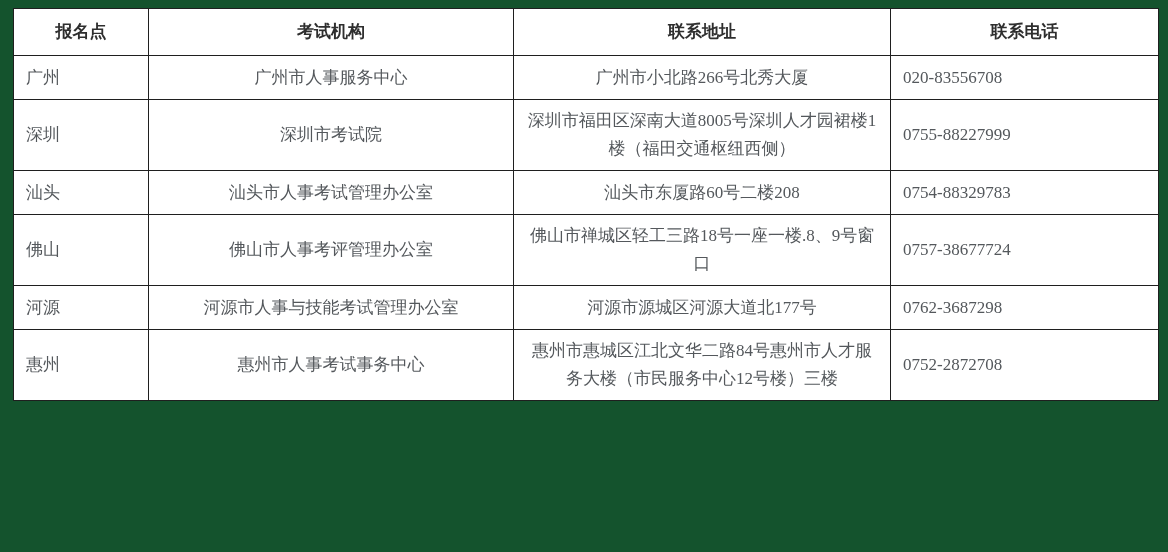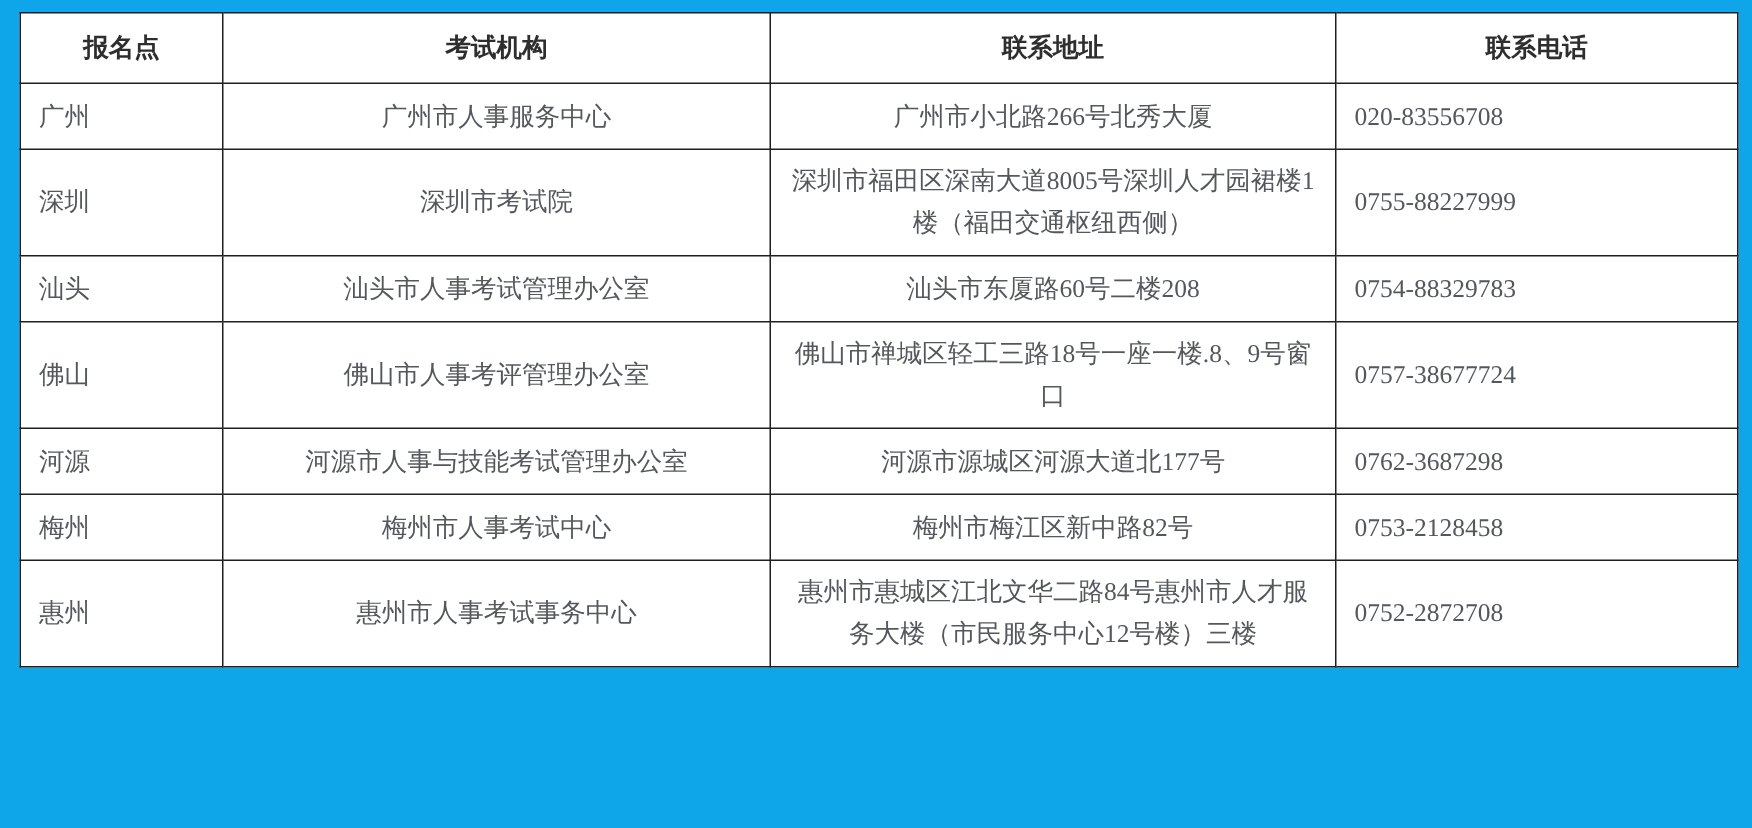--- a/index.html
+++ b/index.html
@@ -8,21 +8,21 @@
     background: #ffffff;
     width: 1168px;
     height: 552px;
     overflow: hidden;
     font-family: "Liberation Serif", "DejaVu Serif", serif;
   }
   .page {
     position: relative;
     width: 1168px;
     height: 552px;
-    background: #0ea5e9;
+    background: #14532d;
     overflow: hidden;
   }
   table.contact-table {
     position: absolute;
     left: 13px;
     top: 8px;
     width: 1145px;
     border-collapse: collapse;
     table-layout: fixed;
     background: #ffffff;
@@ -100,26 +100,20 @@
           <td class="cell-address">佛山市禅城区轻工三路18号一座一楼.8、9号窗口</td>
           <td class="cell-phone">0757-38677724</td>
         </tr>
         <tr>
           <td class="cell-city">河源</td>
           <td class="cell-agency">河源市人事与技能考试管理办公室</td>
           <td class="cell-address">河源市源城区河源大道北177号</td>
           <td class="cell-phone">0762-3687298</td>
         </tr>
         <tr>
-          <td class="cell-city">梅州</td>
-          <td class="cell-agency">梅州市人事考试中心</td>
-          <td class="cell-address">梅州市梅江区新中路82号</td>
-          <td class="cell-phone">0753-2128458</td>
-        </tr>
-        <tr>
           <td class="cell-city">惠州</td>
           <td class="cell-agency">惠州市人事考试事务中心</td>
           <td class="cell-address">惠州市惠城区江北文华二路84号惠州市人才服务大楼（市民服务中心12号楼）三楼</td>
           <td class="cell-phone">0752-2872708</td>
         </tr>
       </tbody>
   </table>
 </div>
 
 </body></html>

